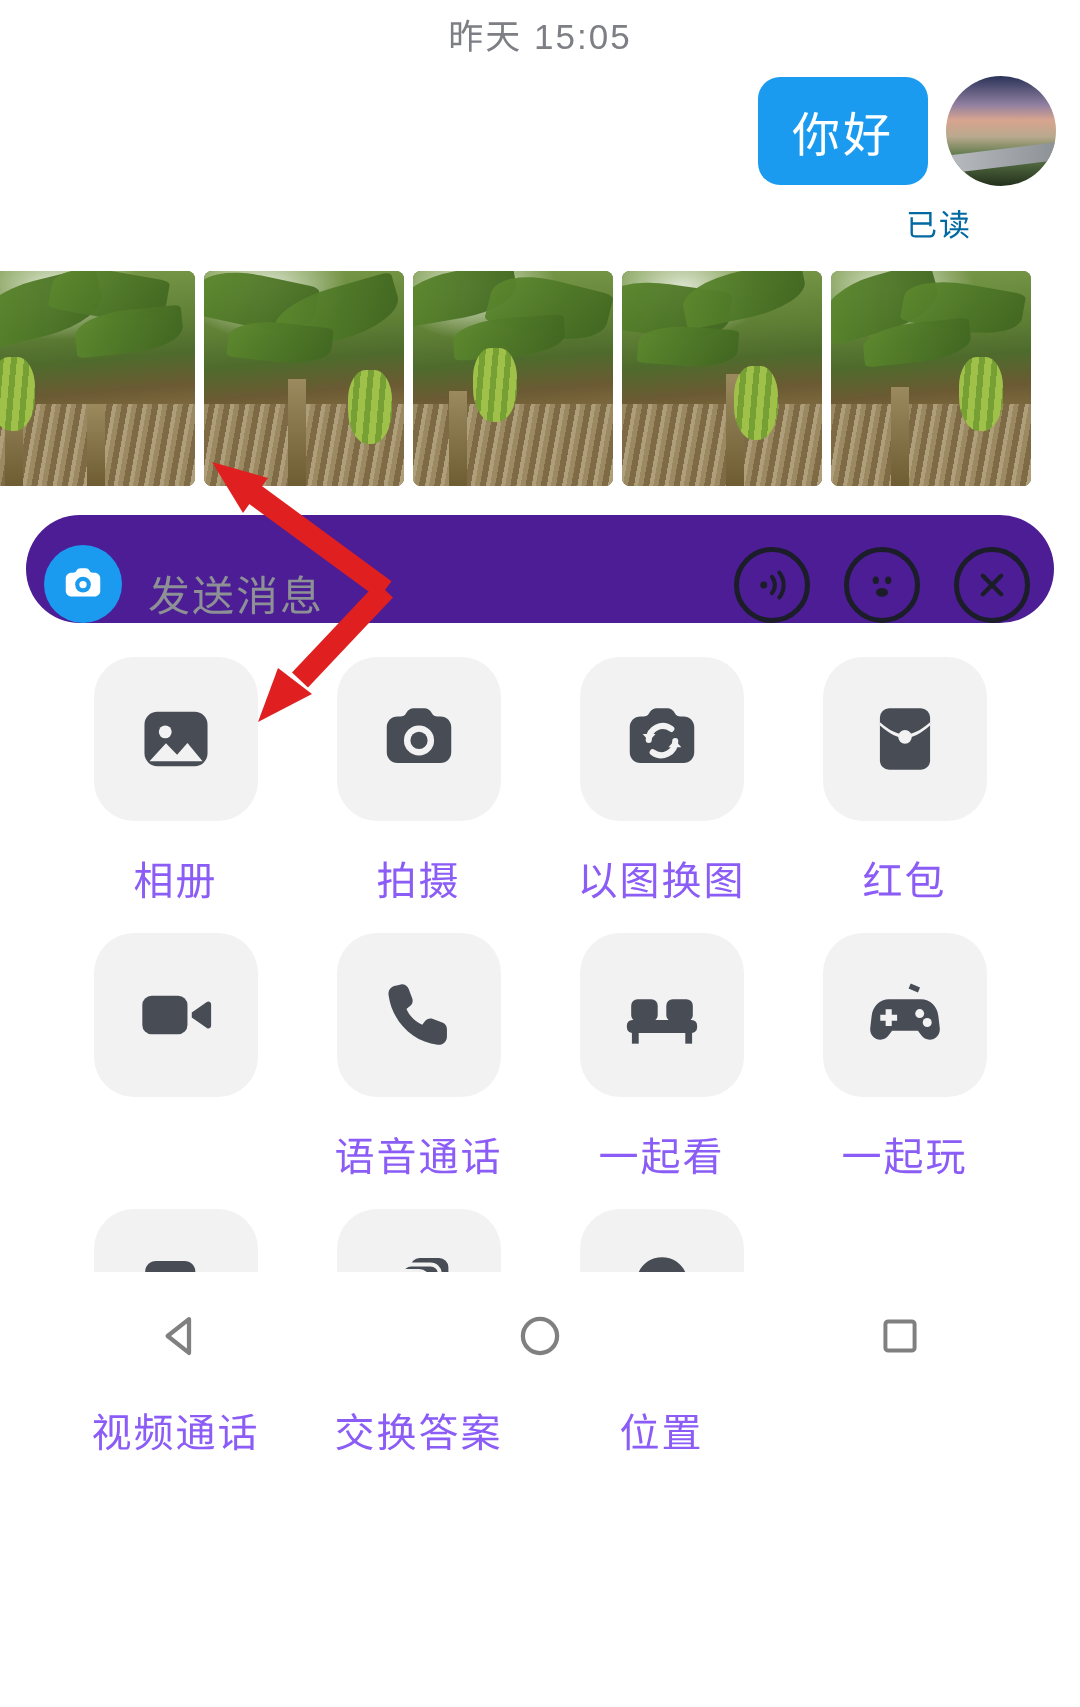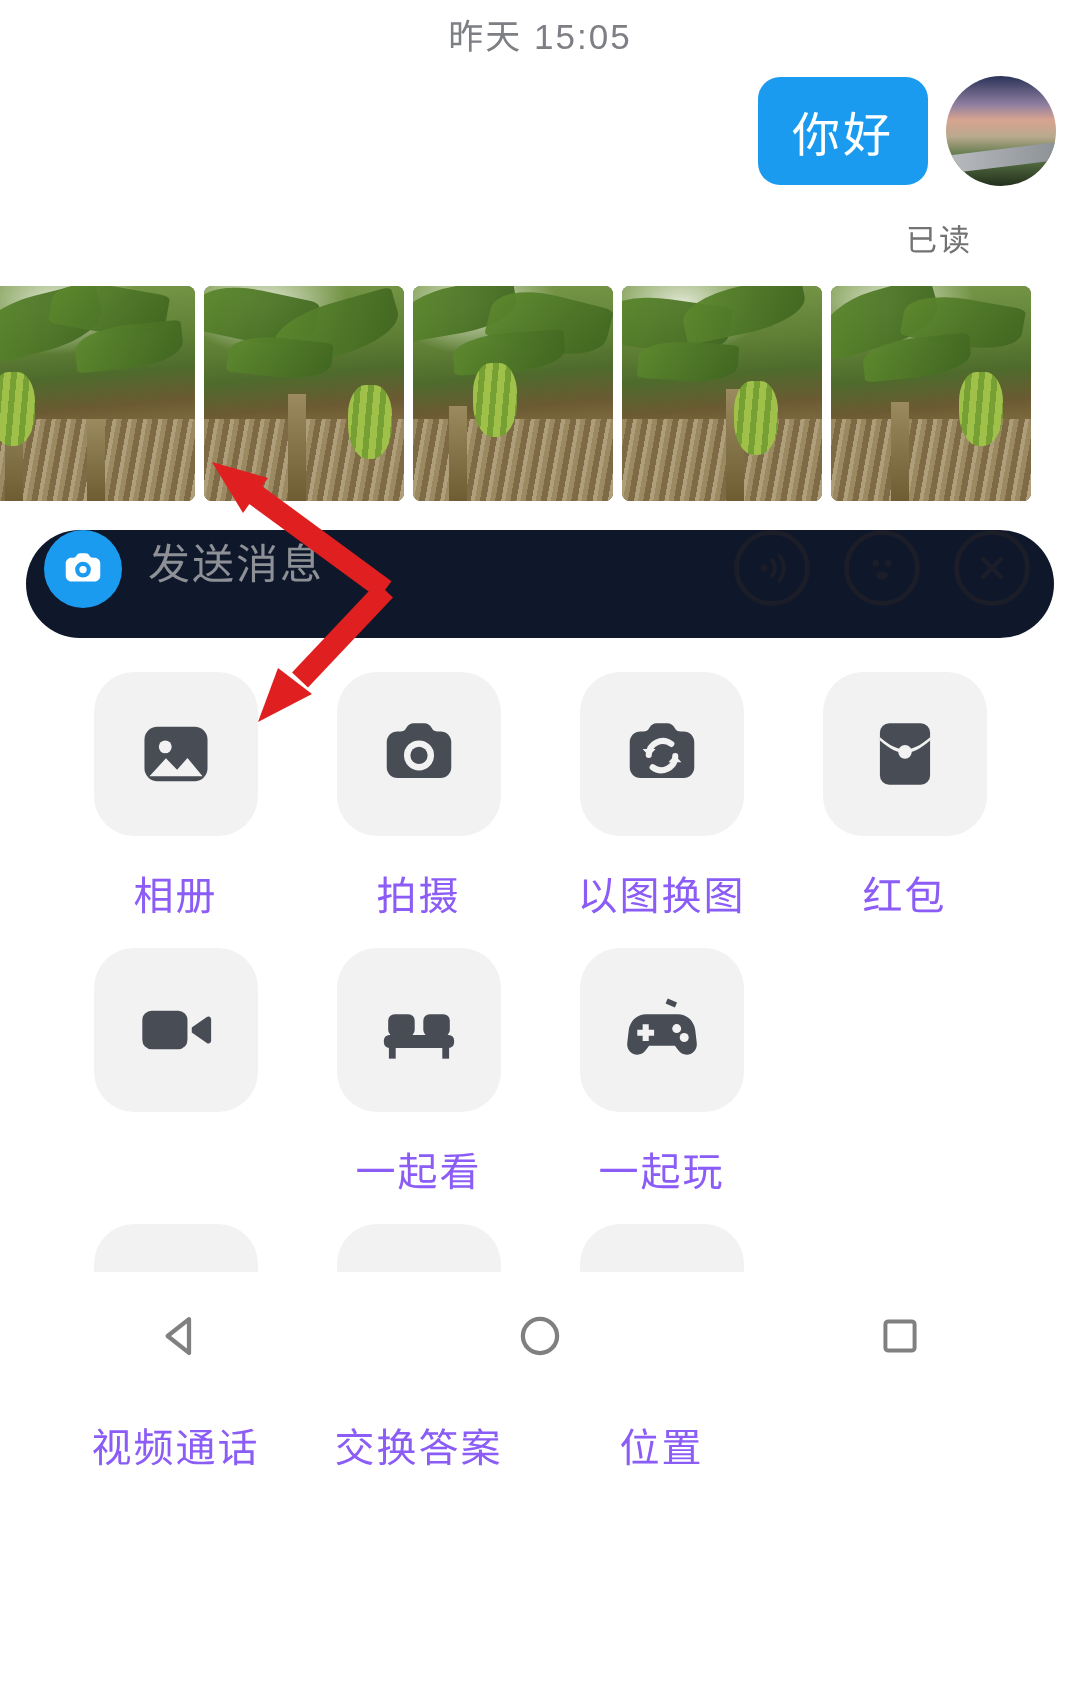--- a/index.html
+++ b/index.html
@@ -43,21 +43,21 @@
   }
   .avatar::after {
     content:""; position:absolute; left:0; right:0; bottom:18%; height:16%;
     background: linear-gradient(90deg,#b9bcc0,#8d9296);
     transform: skewY(-7deg);
   }
   .read-row {
     display:flex; justify-content:flex-end;
     padding: 14px 108px 0 0;
   }
-  .read-text { font-size: 31px; color:#737373; letter-spacing:2px;margin-top:15px; }
+  .read-text { font-size: 31px; color:#0369a1; letter-spacing:2px; }
 
   
   .photo-strip {
     display: flex; gap: 9px; margin-top: 26px;
     width: 1080px; overflow: hidden;
     height: 215px;
   }
   .photo {
     flex: 0 0 200px; height: 215px; border-radius: 8px;
     position: relative; overflow: hidden;
@@ -85,22 +85,22 @@
   }
   .ground {
     position:absolute; left:0; right:0; bottom:0; height: 38%;
     background: repeating-linear-gradient(100deg,#9c8a63 0 5px,#7d6a45 5px 11px, #b0a07c 11px 15px);
     opacity:.95;
   }
 
   
   .input-bar {
     margin: 29px 26px 0 26px;
-    height: 108px; background: #0f172a; border-radius: 54px;
-    display:flex; align-items:flex-start; padding: 0 24px 0 18px;
+    height: 108px; background: #4c1d95; border-radius: 54px;
+    display:flex; align-items:flex-end; padding: 0 24px 0 18px;
   }
   .cam-badge {
     width: 78px; height: 78px; border-radius: 50%;
     background: #1b9bf0; display:flex; align-items:center; justify-content:center;
     flex: 0 0 78px;
   }
   .input-placeholder {
     flex: 1 1 auto; margin-left: 26px;
     font-size: 42px; color:#8d9095; letter-spacing: 2px;
   }
@@ -287,20 +287,28 @@
     </div>
 
     <div class="grid-row">
       <div class="grid-cell">
         <div class="tile">
           <svg width="86" height="86" viewBox="0 0 24 24" aria-hidden="true">
             <rect x="2.6" y="6.6" width="12.6" height="10.8" rx="2.6" fill="#484c55"></rect>
             <path d="M16.4 11.3l4.2-2.9c.5-.4 1.2 0 1.2.6v6c0 .6-.7 1-1.2.6l-4.2-2.9z" fill="#484c55"></path>
           </svg>
         </div>
+      </div>
+      <div class="grid-cell">
+        <div class="tile">
+          <svg width="86" height="86" viewBox="0 0 24 24" aria-hidden="true">
+            <path d="M7.2 3.4c.9 0 1.6.5 1.9 1.3l1 2.6c.3.8.1 1.7-.6 2.2l-1 .8c.9 2 2.4 3.5 4.4 4.4l.8-1c.5-.7 1.4-.9 2.2-.6l2.6 1c.8.3 1.3 1 1.3 1.9v2c0 1.4-1.2 2.5-2.6 2.3C10.2 19.5 4.5 13.8 3.5 6.4 3.3 5 4.4 3.8 5.8 3.8z" fill="#484c55"></path>
+          </svg>
+        </div>
+        <span class="tile-label">语音通话</span>
       </div>
       <div class="grid-cell">
         <div class="tile">
           <svg width="86" height="86" viewBox="0 0 24 24" aria-hidden="true">
             <rect x="3.4" y="7.6" width="7.4" height="6.2" rx="1.8" fill="#484c55"></rect>
             <rect x="13.2" y="7.6" width="7.4" height="6.2" rx="1.8" fill="#484c55"></rect>
             <rect x="2.2" y="13.4" width="19.6" height="3.6" rx="1.5" fill="#484c55"></rect>
             <rect x="3.6" y="17" width="1.9" height="3" fill="#484c55"></rect>
             <rect x="18.5" y="17" width="1.9" height="3" fill="#484c55"></rect>
           </svg>

